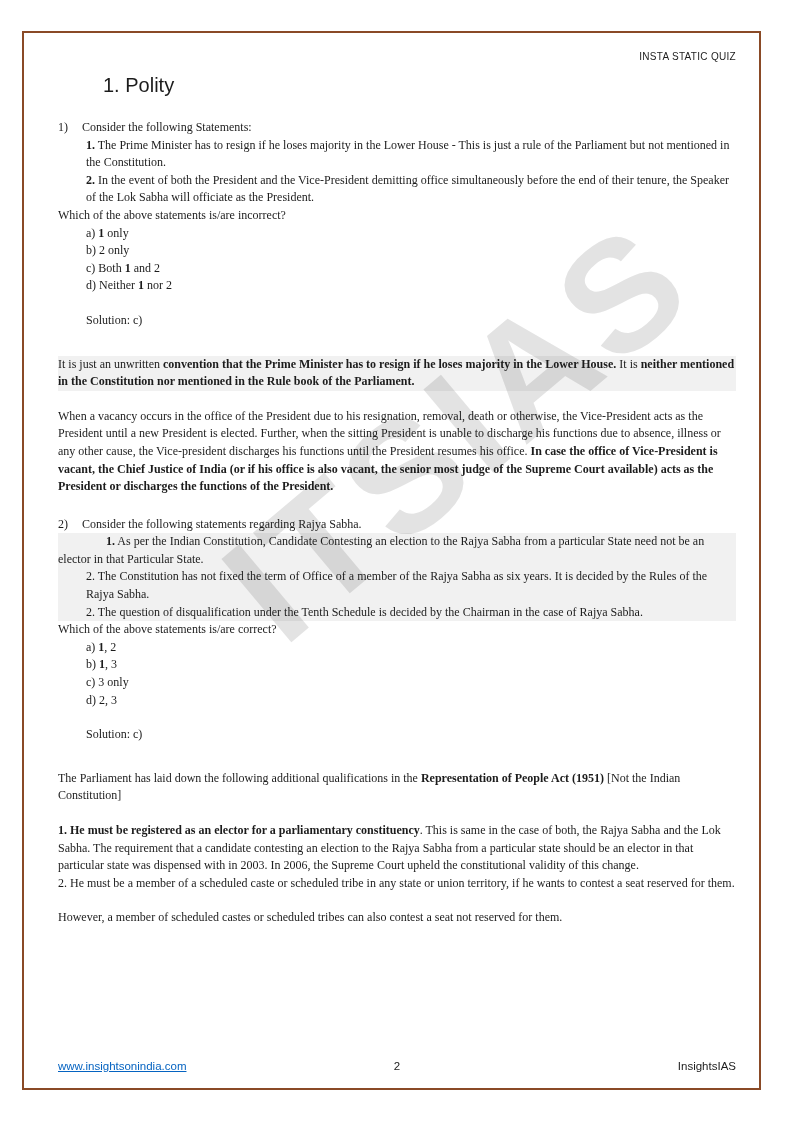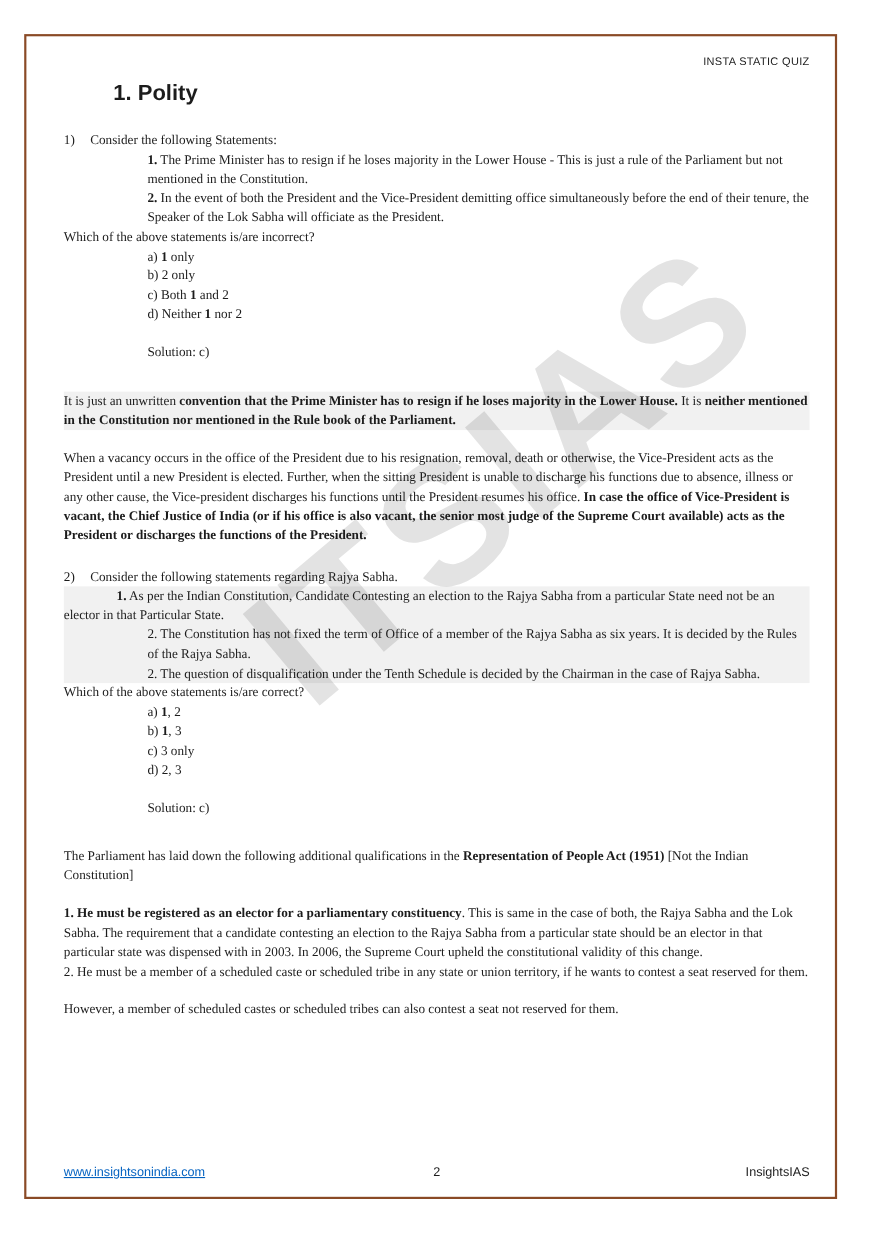--- a/index.html
+++ b/index.html
@@ -14,23 +14,23 @@
     border:2px solid #8a4a26; background:#ffffff; overflow:hidden;
   }
   .wm {
     position:absolute; left:433px; top:399px;
     transform:translate(-50%,-50%) rotate(-40deg);
     font-size:158px; font-weight:bold; letter-spacing:6px;
     color:#e3e3e3; white-space:nowrap; z-index:0; user-select:none;
   }
   .content { position:relative; z-index:1; padding:16px 23px 0 34px; }
   .hdr { text-align:right; font-size:10px; letter-spacing:.3px; line-height:15px; }
-  .title { font-size:20px; font-weight:bold; margin:9px 0 22px 45px; line-height:24px; }
+  .title { font-size:20px; font-weight:normal; margin:9px 0 22px 45px; line-height:24px; }
   p { margin:0; font-size:12px; line-height:17.6px;font-family:Liberation Serif, serif; }
-  .ind  { margin-left:76px; }
+  .ind  { margin-left:28px; }
   .hang { text-indent:48px; }
   .qnum { display:inline-block; width:24px; }
   .mt1  { margin-top:17px; }
   .mt15 { margin-top:26px; }
   .mt2  { margin-top:20px; }
   .hl   { background:rgba(0,0,0,0.055); }
   b { font-weight:bold; }
   .footer {
     position:absolute; left:34px; right:23px; bottom:16px;
     display:flex; align-items:baseline; font-size:11.5px; z-index:1;

